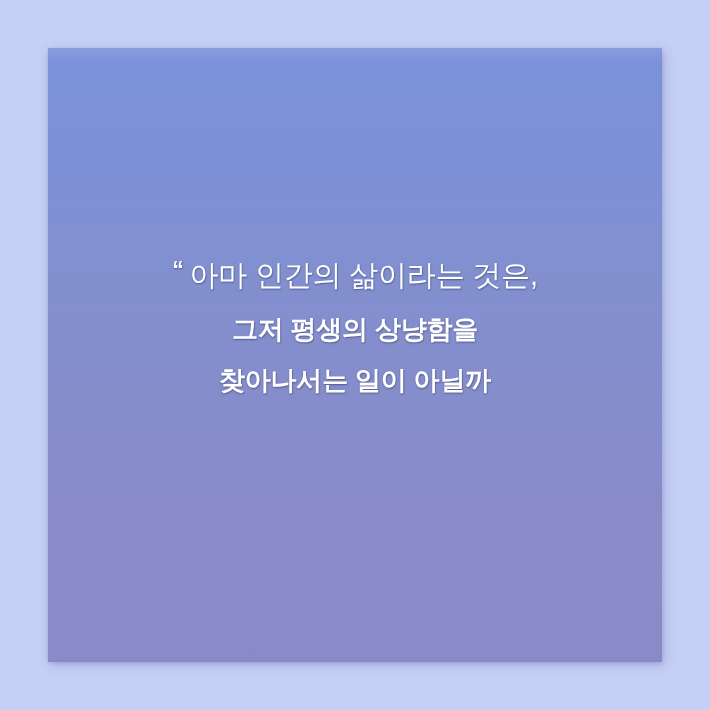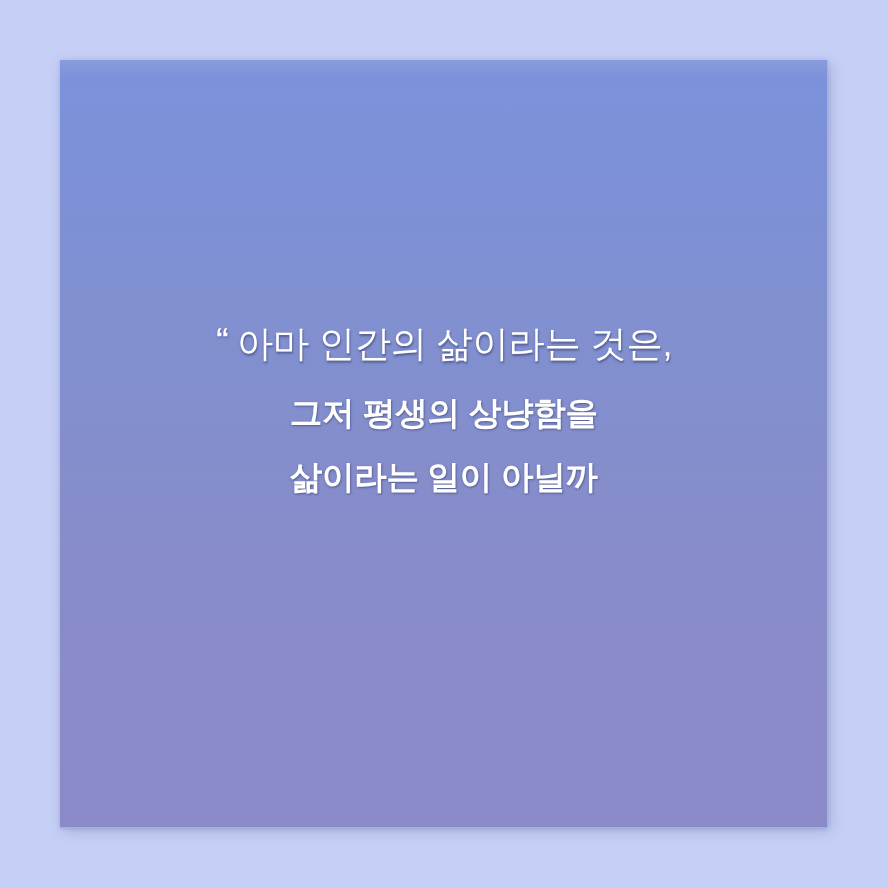--- a/index.html
+++ b/index.html
@@ -119,19 +119,19 @@
   <div class="quote-card">
 
     <div class="card-sheen"></div>
 
     <div class="quote-block">
 
       <span class="quote-line line-1"><span class="quote-mark">“</span><span>아마 인간의 삶이라는 것은,</span></span>
 
       <span class="quote-line line-2">그저 평생의 상냥함을</span>
 
-      <span class="quote-line line-3">삶이라는 일이 아닐까</span>
+      <span class="quote-line line-3">찾아나서는 일이 아닐까</span>
 
     </div>
 
   </div>
 
 </div>
 
 </body></html>

